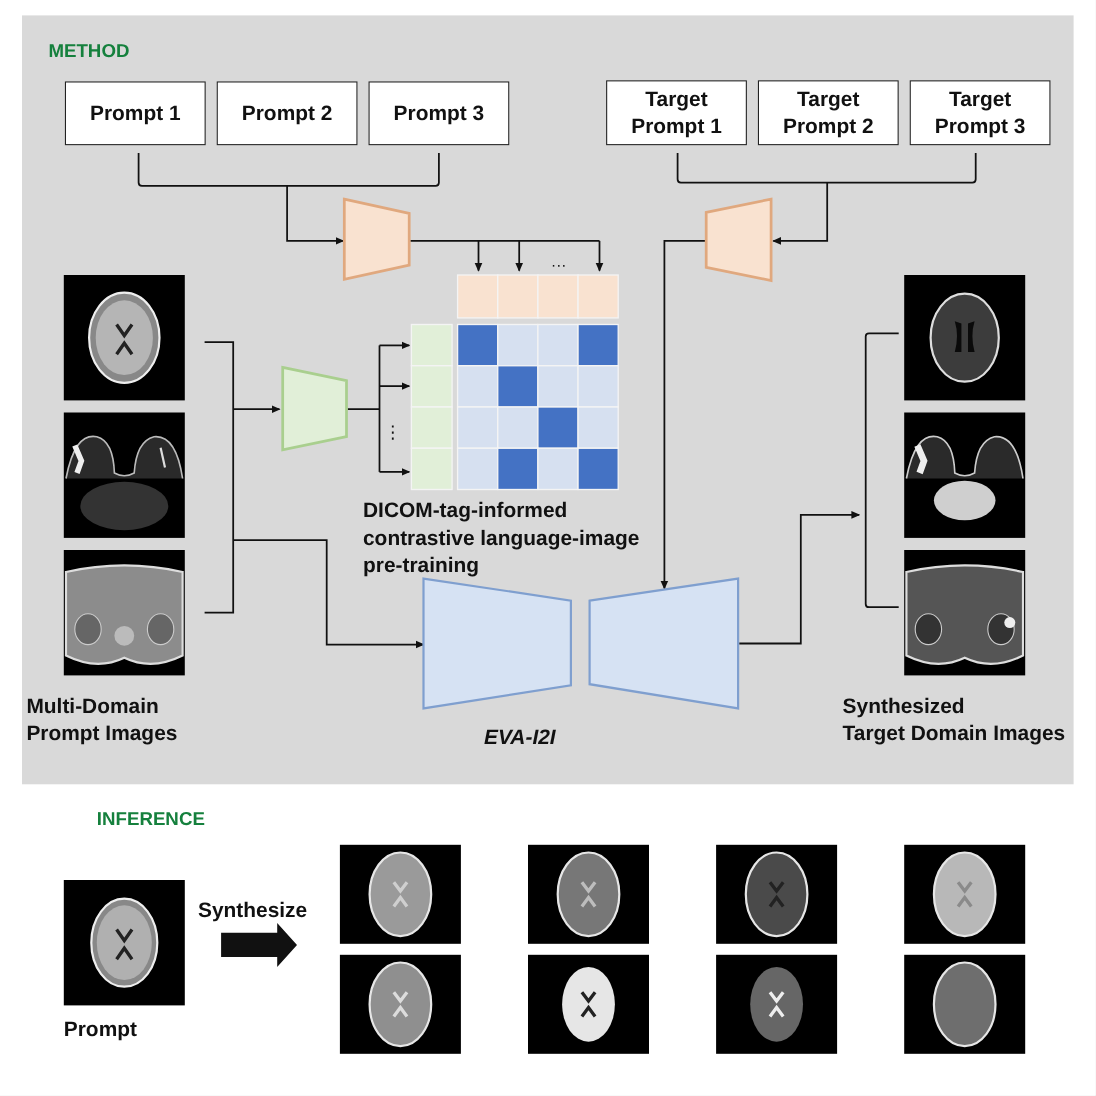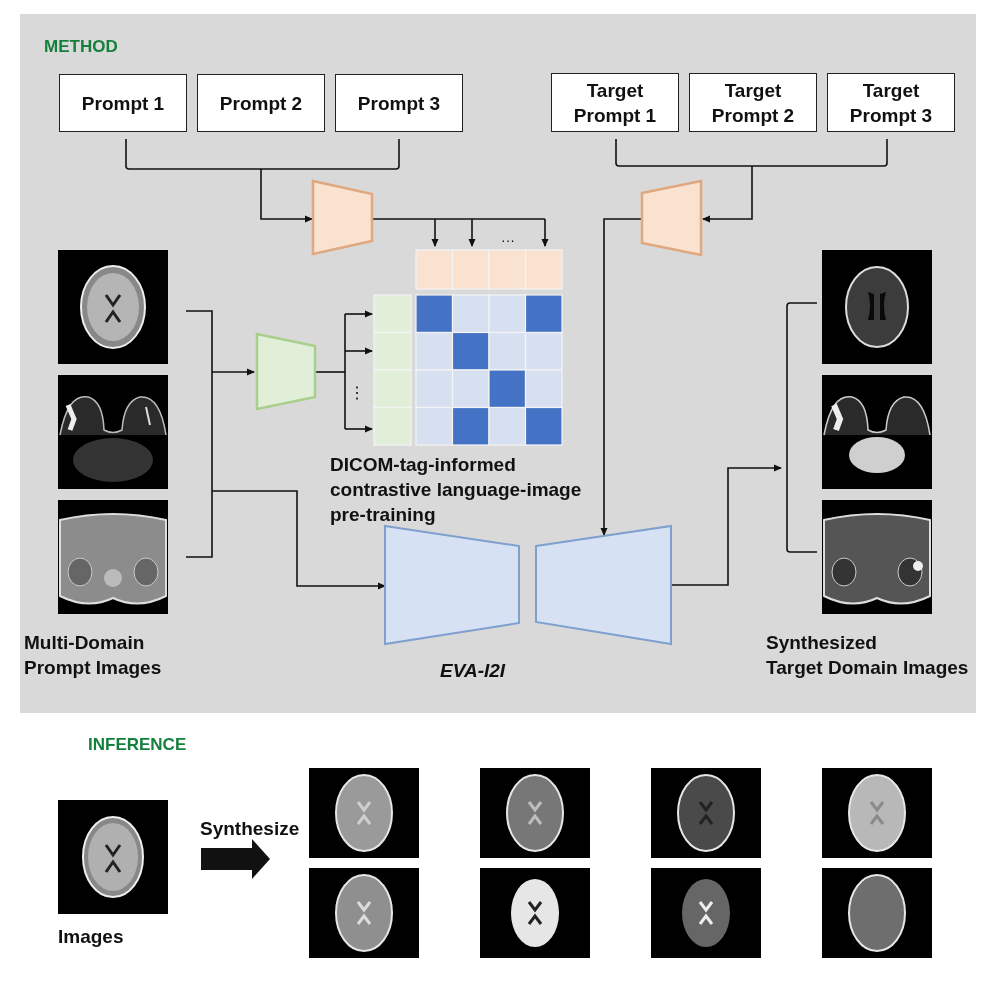--- a/index.html
+++ b/index.html
@@ -161,30 +161,30 @@
 <div class="mri" style="left:822px;top:500px;width:110px;height:114px;">
   <svg width="110" height="114">
       <path d="M2,20 Q55,8 108,20 L108,96 Q80,110 55,98 Q30,110 2,96 Z" fill="#555" stroke="#ddd" stroke-width="2"></path>
       <ellipse cx="22" cy="72" rx="12" ry="14" fill="#333" stroke="#ccc"></ellipse>
       <ellipse cx="88" cy="72" rx="12" ry="14" fill="#333" stroke="#ccc"></ellipse>
       <circle cx="96" cy="66" r="5" fill="#eee"></circle>
     </svg>
 </div>
 
 <div class="heading" style="left:44px;top:735px;margin-left:44px;">INFERENCE</div>
-<div class="label" style="left:180px;top:816px;width:110px;margin-left:20px;">Synthesize</div>
+<div class="label" style="left:180px;top:816px;width:110px;">Synthesize</div>
 
 <div class="mri" style="left:58px;top:800px;width:110px;height:114px;">
   <svg width="110" height="114">
       <ellipse cx="55" cy="57" rx="30" ry="40" fill="#888" stroke="#eee" stroke-width="2"></ellipse>
       <ellipse cx="55" cy="57" rx="25" ry="34" fill="#b0b0b0"></ellipse>
       <path d="M48,45 L55,55 L62,45 M48,72 L55,62 L62,72" stroke="#222" stroke-width="3" fill="none"></path>
     </svg>
 </div>
-<div class="label" style="left:58px;top:924px;width:110px;">Images</div>
+<div class="label" style="left:58px;top:924px;width:110px;">Prompt</div>
 
 <div id="inf-grid">
     <div class="mri" style="left: 309px; top: 768px; width: 110px; height: 90px;"><svg width="110" height="90">
         <ellipse cx="55" cy="45" rx="28" ry="38" fill="#9a9a9a" stroke="#e6e6e6" stroke-width="2"></ellipse>
         <path d="M49,34 L55,42 L61,34 M49,56 L55,48 L61,56" stroke="#cfcfcf" stroke-width="3" fill="none"></path>
       </svg></div>
     <div class="mri" style="left: 480px; top: 768px; width: 110px; height: 90px;"><svg width="110" height="90">
         <ellipse cx="55" cy="45" rx="28" ry="38" fill="#777" stroke="#e6e6e6" stroke-width="2"></ellipse>
         <path d="M49,34 L55,42 L61,34 M49,56 L55,48 L61,56" stroke="#bdbdbd" stroke-width="3" fill="none"></path>
       </svg></div>

